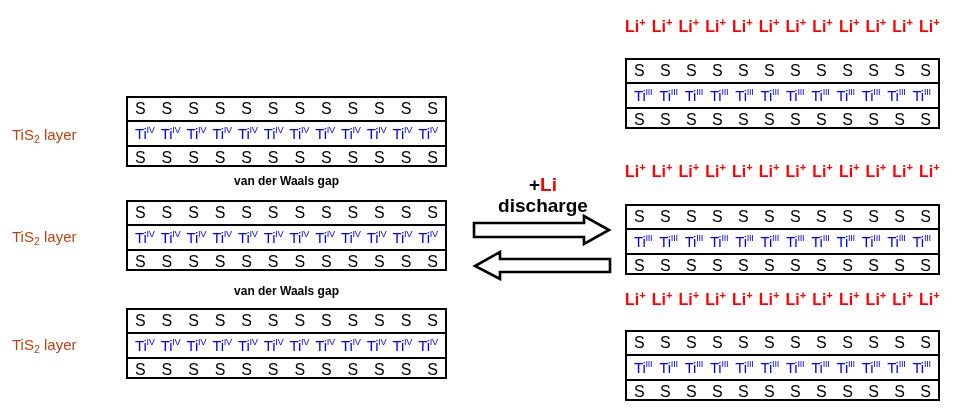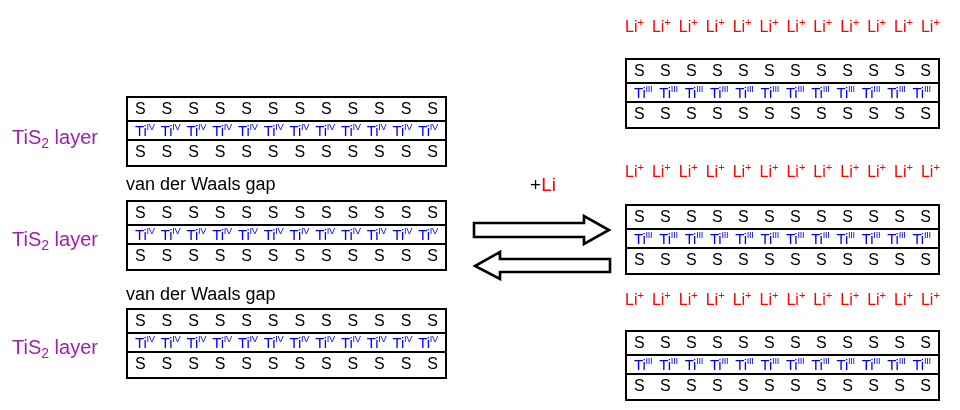--- a/index.html
+++ b/index.html
@@ -37,66 +37,67 @@
     flex: 0 0 auto;
     overflow: hidden;
     white-space: nowrap;
   }
   .row-s {
     height: 22px;
     font-size: 16px;
     color: #000000;
   }
   .row-ti {
-    height: 21px;
+    height: 27px;
     border-top: 2.2px solid #000000;
     border-bottom: 2.2px solid #000000;
     font-size: 15px;
     color: #0000ff;
     letter-spacing: -0.2px;
   }
   .atom {
     display: inline-block;
     line-height: 1;
   }
   .atom sup {
     font-size: 62%;
     vertical-align: super;
     line-height: 0;
     letter-spacing: -0.3px;
   }
 
   
   .layer-label {
     position: absolute;
-    font-size: 20px;
-    color: #a21caf;
+    font-size: 15px;
+    color: #c2410c;
     white-space: nowrap;
   }
   .layer-label sub {
     font-size: 70%;
     vertical-align: -0.28em;
     line-height: 0;
   }
   .gap-label {
     position: absolute;
-    font-size: 18px;
+    font-size: 12px;
     color: #000000;
     white-space: nowrap;
-    text-align: left;
+    text-align: center;
+    font-weight: bold;
   }
 
   
   .li-strip {
     position: absolute;
     display: flex;
     align-items: center;
     justify-content: space-between;
     font-size: 16px;
-    font-weight: normal;
+    font-weight: bold;
     color: #ff0000;
     white-space: nowrap;
   }
   .li-ion { display: inline-block; line-height: 1; }
   .li-ion sup {
     font-size: 70%;
     vertical-align: super;
     line-height: 0;
   }
 
@@ -261,22 +262,23 @@
         <span class="atom">S</span>
         <span class="atom">S</span>
         <span class="atom">S</span>
         <span class="atom">S</span>
         <span class="atom">S</span>
         <span class="atom">S</span>
         <span class="atom">S</span>
       </div>
   </div>
 
-  <div class="arrow-caption" style="left:478px; top:175px; width:130px;">
+  <div class="arrow-caption" style="left:478px; top:175px; width:130px;font-weight:bold;">
     <div><span>+</span><span class="redtxt">Li</span></div>
+    <div>discharge</div>
   </div>
 
   <svg class="arrow-svg" style="left:472px; top:214px;" width="140" height="32" viewBox="0 0 140 32">
     <path d="M 2 9 L 112 9 L 112 2 L 137 16 L 112 30 L 112 23 L 2 23 Z" fill="#ffffff" stroke="#000000" stroke-width="2.6" stroke-linejoin="miter"></path>
   </svg>
 
   <svg class="arrow-svg" style="left:472px; top:249px;" width="140" height="32" viewBox="0 0 140 32">
     <path d="M 138 10 L 28 10 L 28 3 L 3 17 L 28 30 L 28 23 L 138 23 Z" fill="#ffffff" stroke="#000000" stroke-width="2.6" stroke-linejoin="miter"></path>
   </svg>
 

